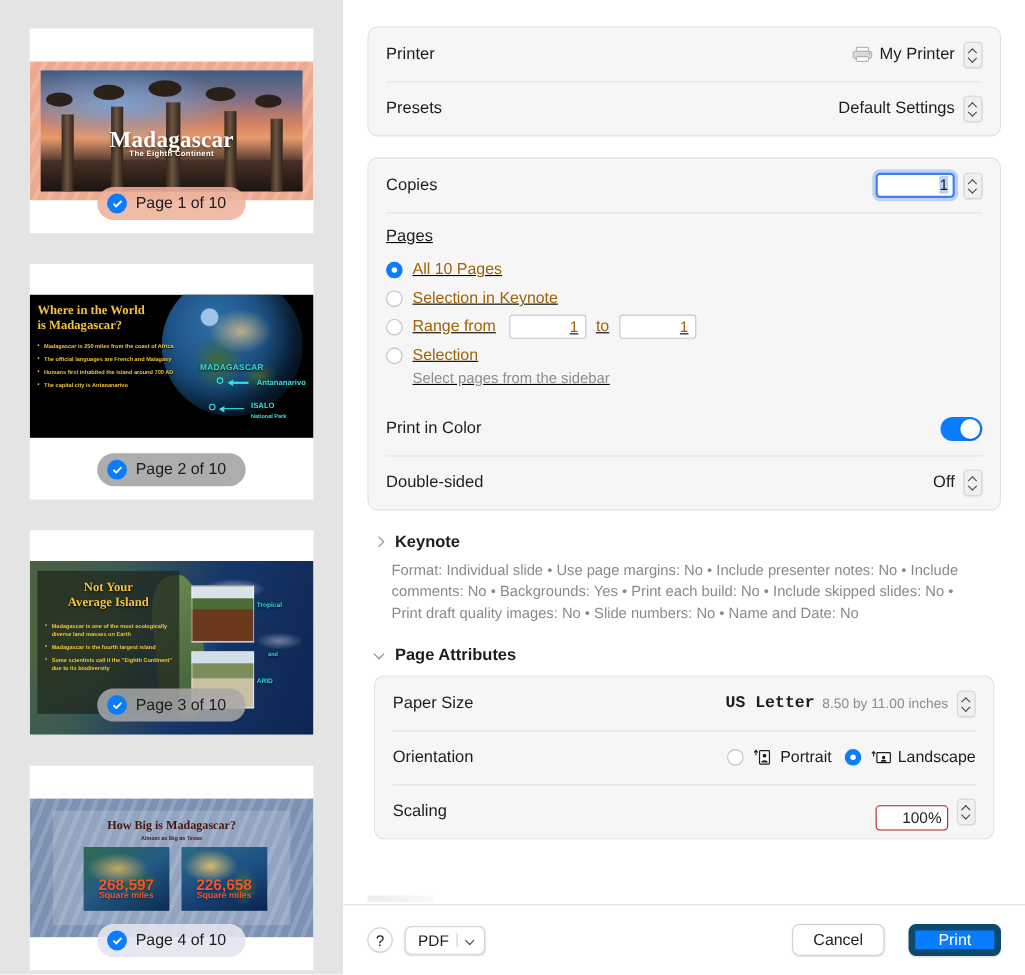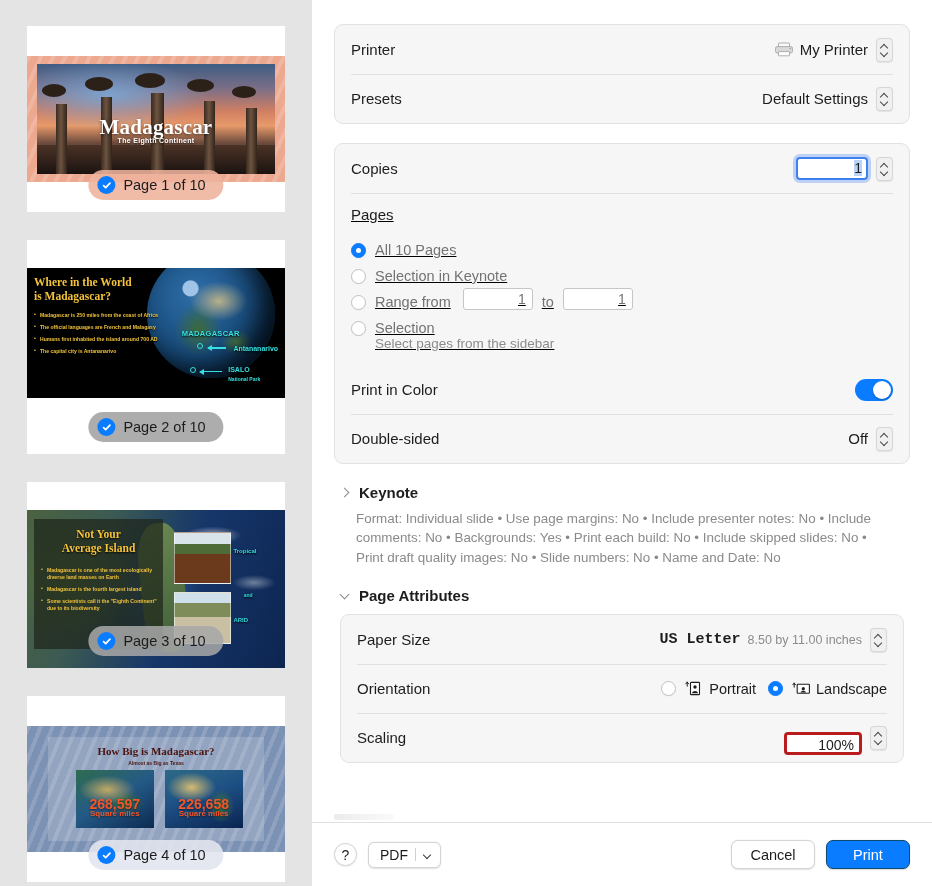--- a/index.html
+++ b/index.html
@@ -408,38 +408,38 @@
   .num-input.focused {
     border: 2px solid #3f80f0;
     box-shadow: 0 0 0 3px rgba(80,140,240,.35);
     padding: 0 4px;
     line-height: 19px;
   }
   .num-input.focused .sel {
     background: #b9d3f7;
   }
   .num-input.plain {
-    width: 78px;
-    border: 3px solid #b91c1c;
+    width: 66px;
+    border: 1px solid #b91c1c;
     margin-top: 12px;
   }
 
   
   .pages-block { padding: 9px 16px 14px 16px; position: relative; text-decoration: underline; }
   .pages-block::before {
     content: "";
     position: absolute; left: 16px; right: 16px; top: 0; height: 1px;
     background: #e1e1e1;
   }
   .pages-title { font-size: 15px; color: #1d1d1f; margin: 4px 0 9px 0; }
   .radio-line {
-    display: flex; align-items: flex-end;
+    display: flex; align-items: center;
     height: 26px;
     font-size: 14.5px;
-    color: #737373;
+    color: #a16207;
   }
   .radio {
     width: 15px; height: 15px; border-radius: 50%;
     background: #fff;
     border: 1px solid #c2c2c4;
     margin-right: 9px;
     flex: 0 0 15px;
     display: flex; align-items: center; justify-content: center;
     box-shadow: 0 .5px 1px rgba(0,0,0,.05);
   }
@@ -599,22 +599,22 @@
   }
   .btn.secondary {
     background: #fff;
     border: 1px solid #d4d4d6;
     color: #1d1d1f;
     box-shadow: 0 .5px 1.5px rgba(0,0,0,.12);
   }
   .btn.primary {
     background: #0a7cff;
     color: #fff;
-    border: 1px solid #0c4a6e;
-    margin-left: 0;
+    border: 6px solid #0c4a6e;
+    margin-left: 11px;
     box-shadow: 0 .5px 1.5px rgba(0,0,0,.15);
   }
   .clip-hint {
     position: absolute;
     left: 22px; bottom: 2px;
     width: 60px; height: 6px;
     background: linear-gradient(90deg, rgba(200,200,200,.35), rgba(200,200,200,.1));
     border-radius: 2px;
   }
 </style>

